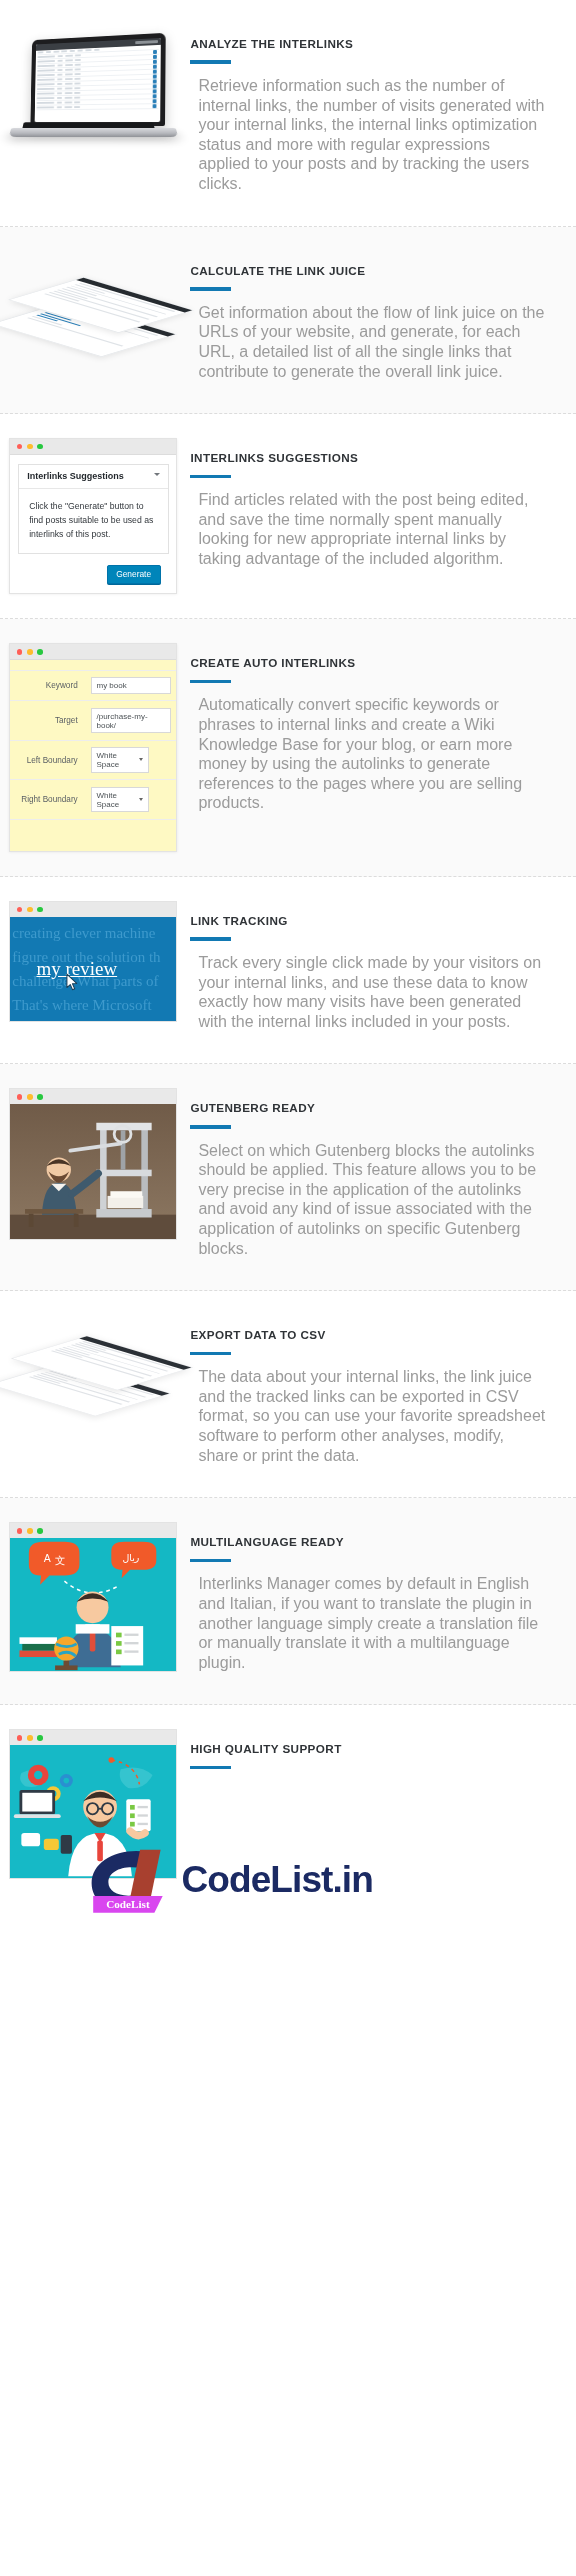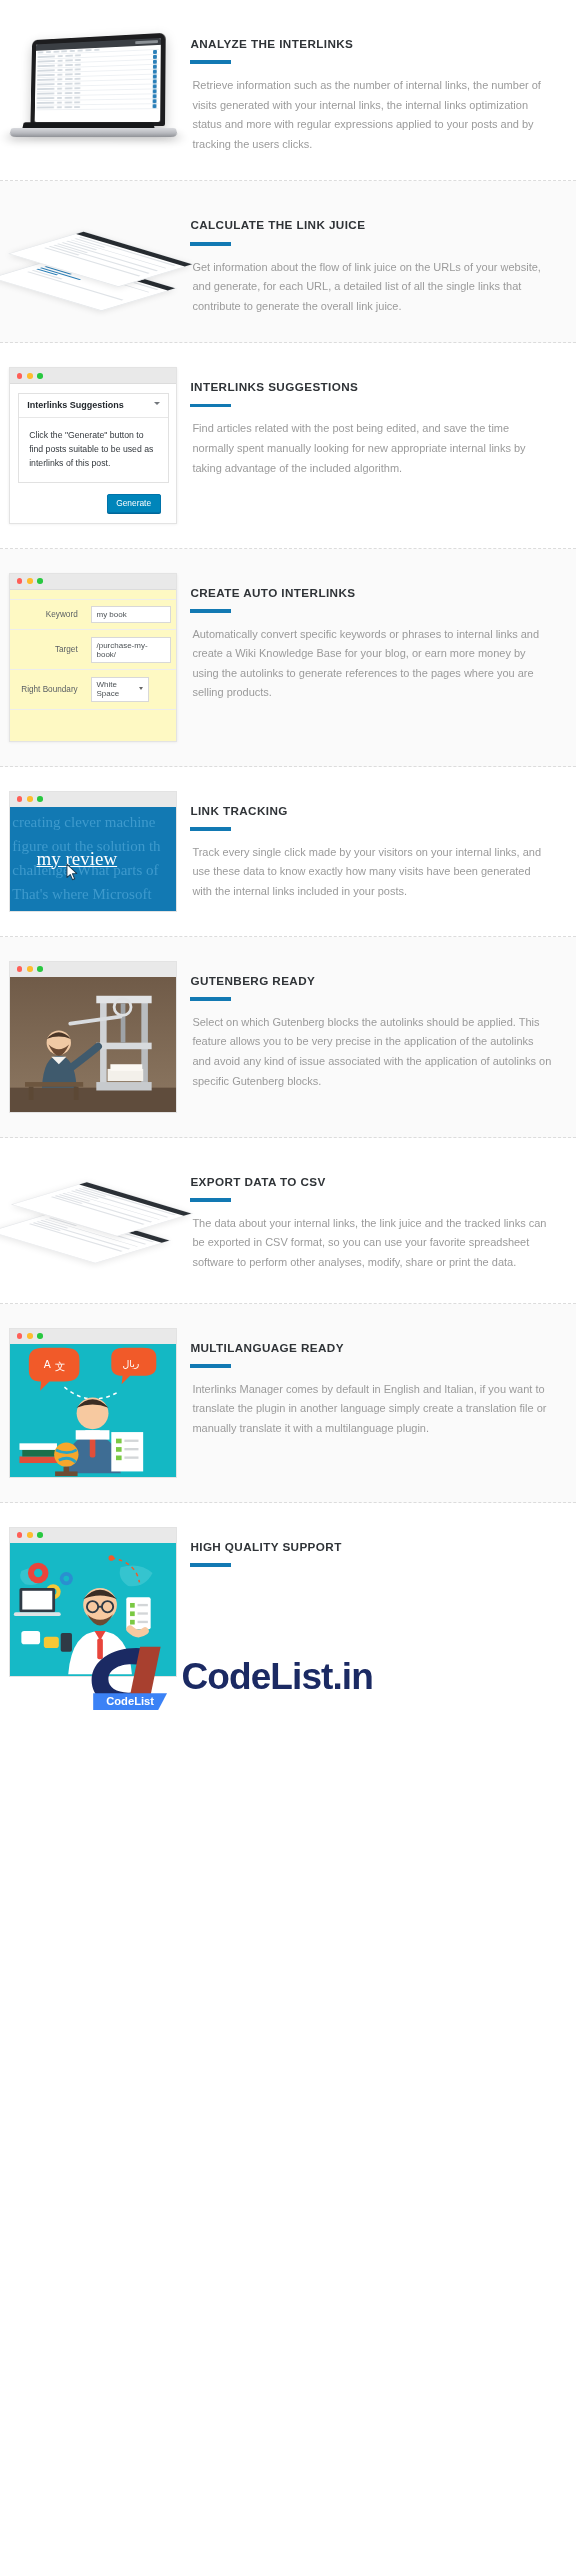--- a/index.html
+++ b/index.html
@@ -44,22 +44,22 @@
     color: #2f3337;
     text-transform: uppercase;
     line-height: 1.2;
   }
   .rule {
     width: 41px; height: 3.7px;
     background: #1279b3;
     margin: 0 0 12px 0;
   }
   .feature p {
-    margin: 2px;
-    font-size: 11px;
+    margin: 8px;
+    font-size: 16px;
     line-height: 19.6px;
     color: #9b9b9b;
   }
 
   
   .laptop { width: 167px; height: 112px; position: relative; margin-top: 7.5px; }
   .laptop .lid {
     position: absolute; left: 5.6px; top: 0; width: 150px; height: 94px;
     background: #1d1d1f; border-radius: 6.5px 6.5px 1.9px 1.9px;
     transform: perspective(393px) rotateY(-13deg) rotateX(2deg);
@@ -224,23 +224,24 @@
     position:absolute; left: 82px; bottom: 3.7px; width: 393px; height: 73px;
     display:flex; align-items:center; pointer-events:none;
   }
   .logo-mark { position:relative; width: 105px; height: 69px; flex:0 0 105px; }
   .logo-word {
     font-size: 37px; font-weight: bold; color:#1b2a63;
     font-family:"Liberation Sans", sans-serif; letter-spacing:-0.9px;
     margin-left:-5.6px; white-space:nowrap;
   }
   .logo-ribbon {
-    position:absolute; left: 11.2px; bottom: 1.9px; background:#3b82f6; color:#fff;
+    position:absolute; left: 11.2px; bottom: 1.9px; background:#d946ef; color:#fff;
     font-size: 11.2px; font-weight:bold; padding: 1.9px 13px 2.8px 13px;
     clip-path: polygon(0 0, 100% 0, 88% 100%, 0% 100%);
+    font-family: Liberation Serif, serif;
   }
 </style>
 </head>
 <body>
 
 <div class="page">
 
   <section class="feature">
     <div class="media">
       <div class="laptop">
@@ -439,20 +440,29 @@
                 <span class="fld">my book</span>
               </td>
             </tr>
             <tr>
               <td class="lbl">Target</td>
               <td>
                 <span class="fld">/purchase-my-book/</span>
               </td>
             </tr>
             <tr>
+              <td class="lbl">Left Boundary</td>
+              <td>
+                <span class="sel">
+                  <span>White Space</span>
+                  <span class="caret"></span>
+                </span>
+              </td>
+            </tr>
+            <tr>
               <td class="lbl">Right Boundary</td>
               <td>
                 <span class="sel">
                   <span>White Space</span>
                   <span class="caret"></span>
                 </span>
               </td>
             </tr>
           </tbody>
             </table>

